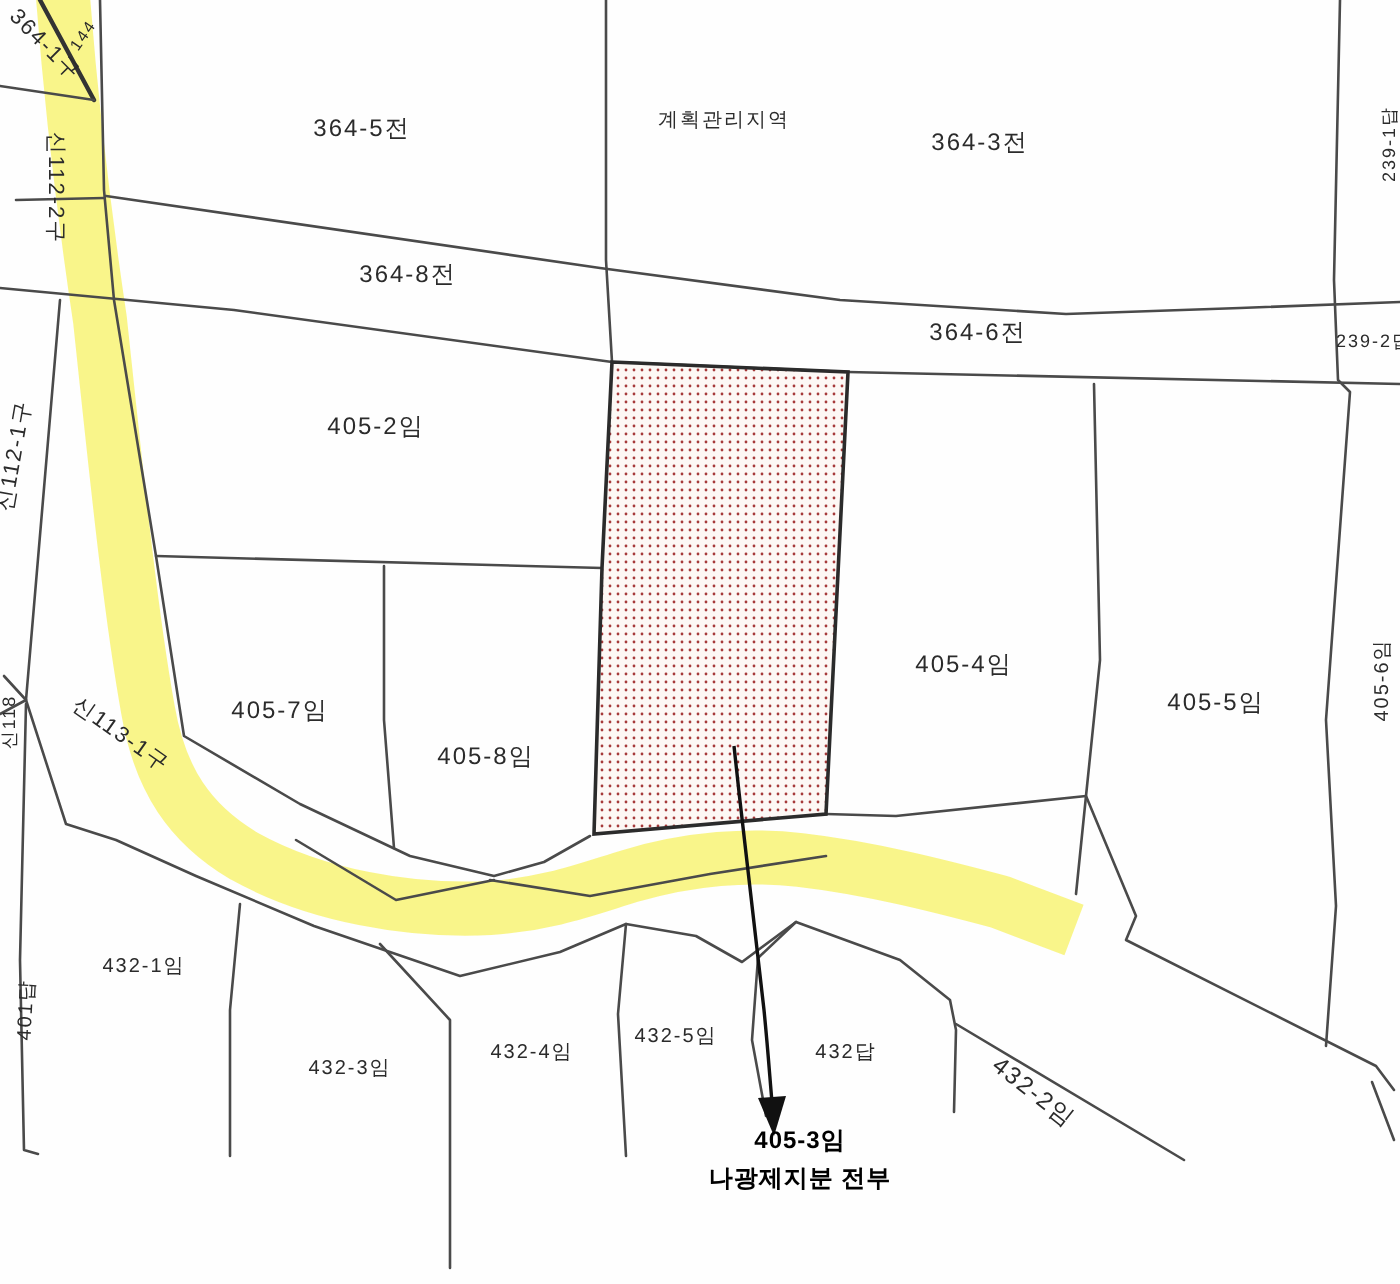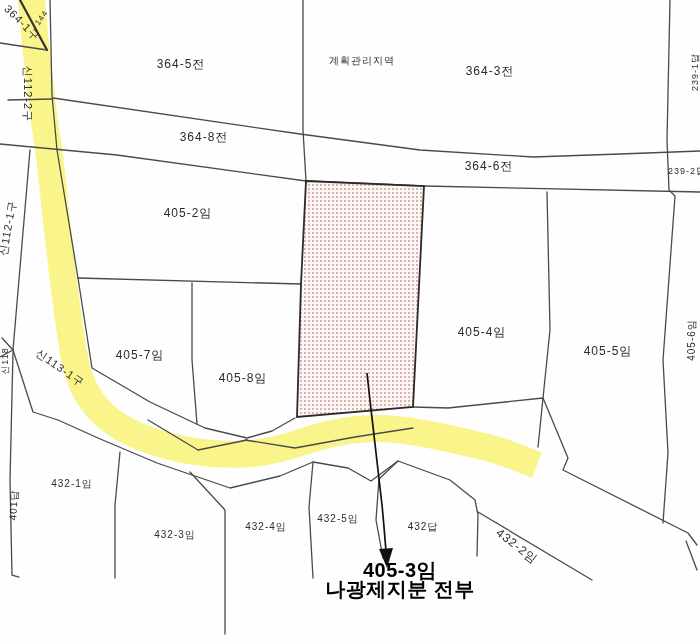--- a/index.html
+++ b/index.html
@@ -18,21 +18,21 @@
   .arrowline{stroke:var(--arrow);stroke-width:1.7;fill:none;}
   .arrowhead{fill:var(--arrow);stroke:none;}
   .lbl{
     position:absolute;white-space:nowrap;color:var(--label);
     transform:translate(-50%,-50%);letter-spacing:1px;line-height:1;
   }
   .s14{font-size:12px;} .s13{font-size:10px;} .s12{font-size:12px;}
   .s11{font-size:11px;} .s10{font-size:10px;} .s9{font-size:9px;} .s8{font-size:8px;}
   .annotation{
     position:absolute;left:280px;top:561px;width:240px;
-    text-align:center;font-size:20px;font-weight:bold;color:#000;line-height:19px;
+    text-align:center;font-size:12px;font-weight:bold;color:#000;line-height:19px;
     letter-spacing:0.5px;
   }
   .annotation div{white-space:nowrap;}
 </style>
 </head>
 <body>
 
 <div id="stage">
 
   <svg id="mapsvg" width="700" height="642" viewBox="0 0 700 642">

